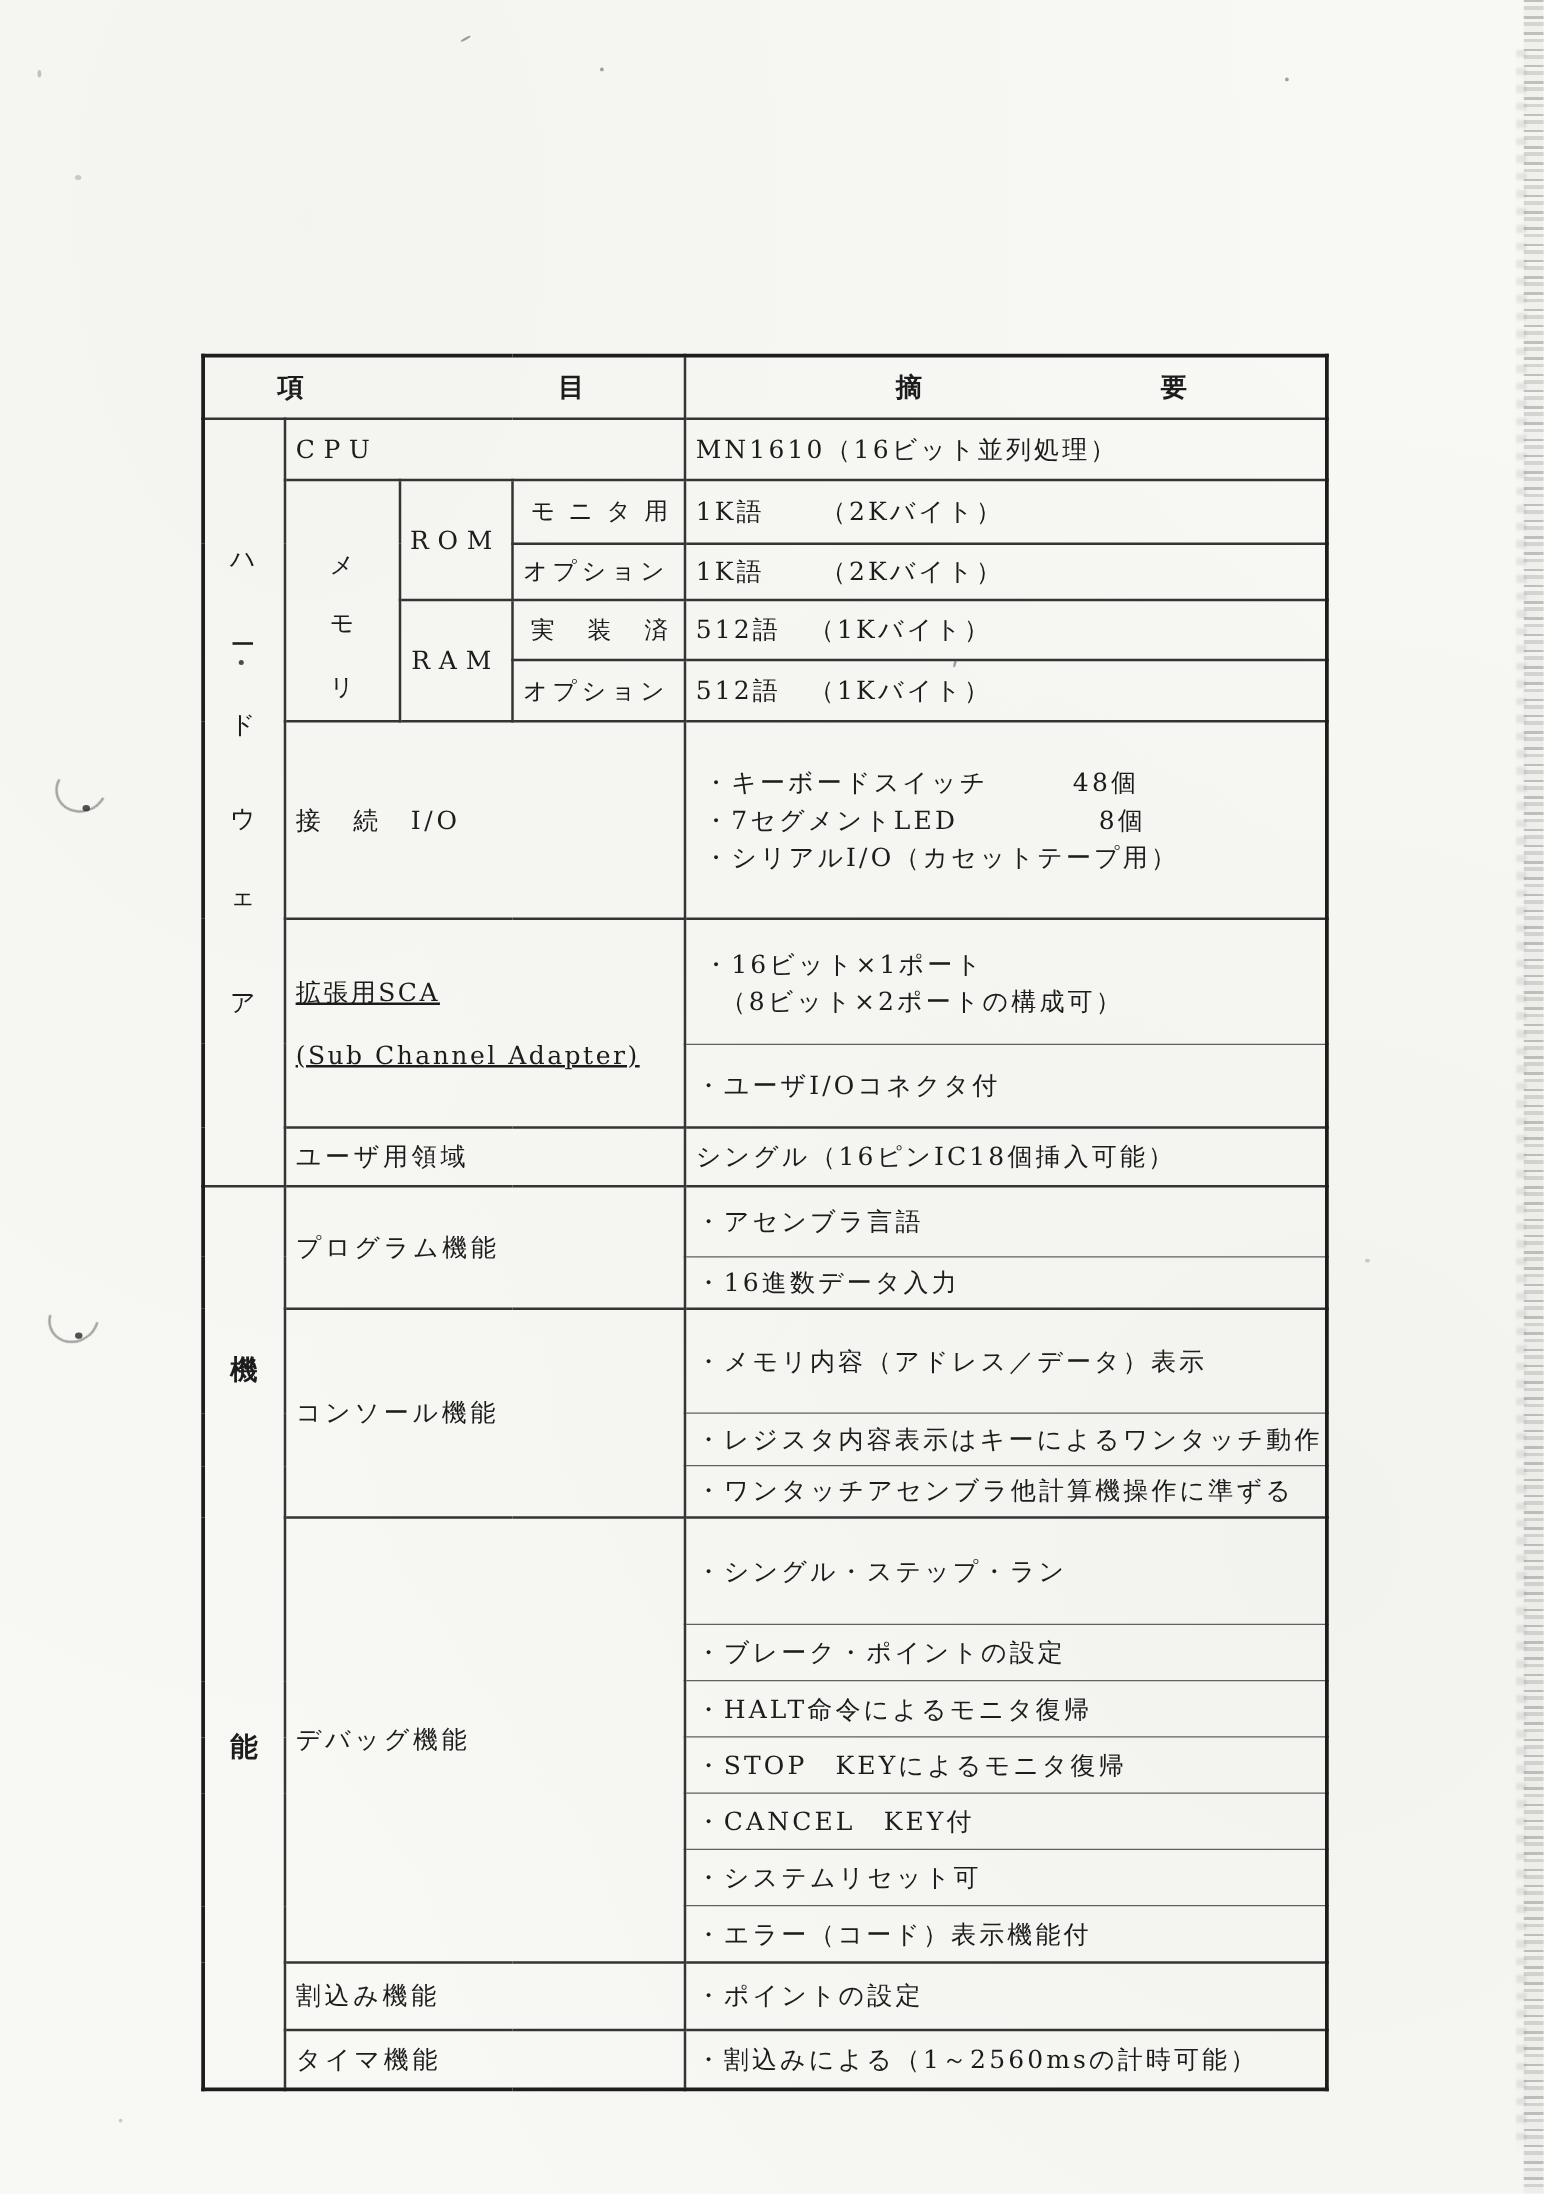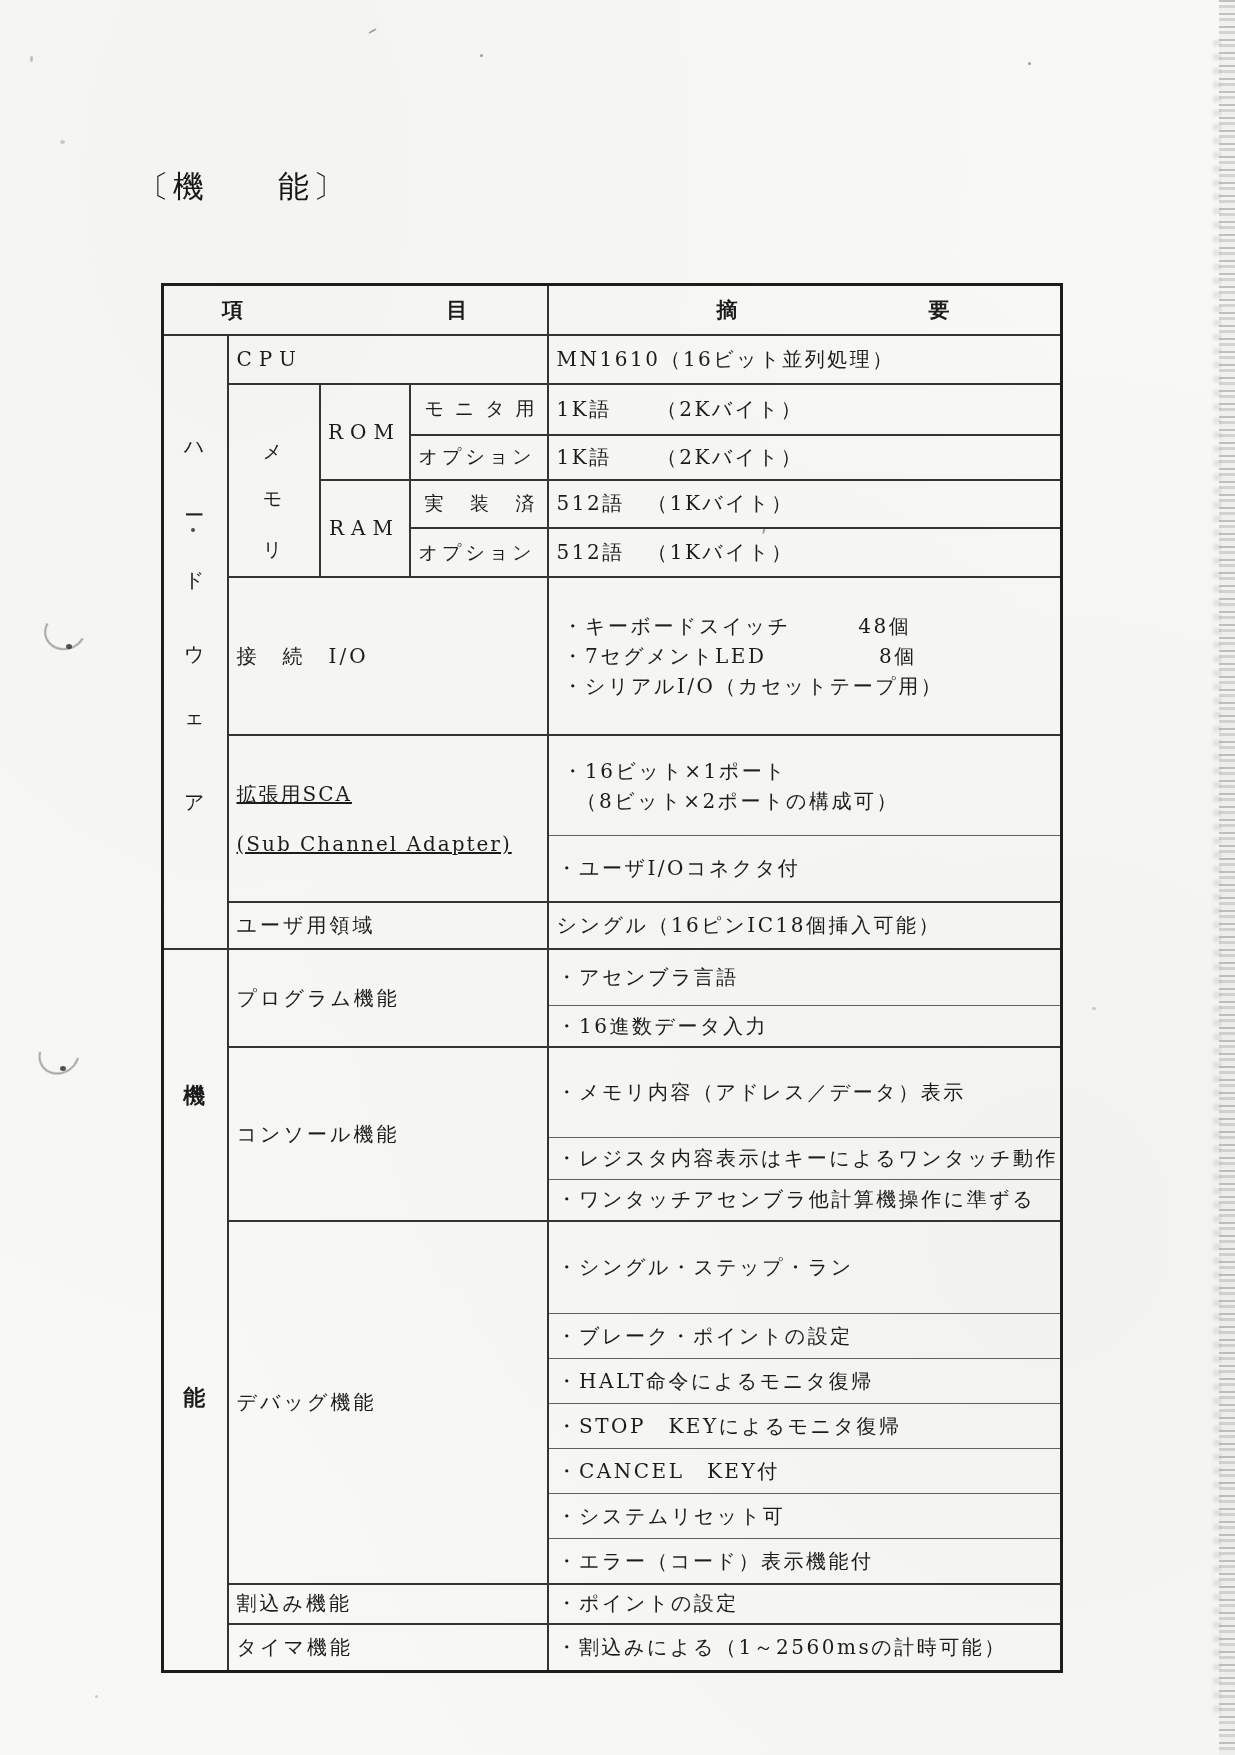--- a/index.html
+++ b/index.html
@@ -95,21 +95,20 @@
   #smudge-dot-1{left:66px;top:644px;}
   #smudge-dot-2{left:60px;top:1066px;}
   .speck{border-radius:50%;background:rgba(70,70,70,.5);}
   #ink-dot-col{left:191px;top:528px;width:4px;height:4px;border-radius:50%;background:rgba(45,45,45,.85);}
 </style>
 </head>
 <body>
 
 <div id="page">
 
-  <div id="doc-title">〔機　　能〕</div>
 
   <table class="spec">
     <colgroup>
       <col style="width:65px">
         <col style="width:92px">
         <col style="width:90px">
         <col style="width:138px">
         <col style="width:514px">
     </colgroup>
 
@@ -224,21 +223,21 @@
     <tr style="height:45px">
       <td class="sum thin-t thin-b">・CANCEL　KEY付</td>
     </tr>
     <tr style="height:45px">
       <td class="sum thin-t thin-b">・システムリセット可</td>
     </tr>
     <tr style="height:45px">
       <td class="sum thin-t">・エラー（コード）表示機能付</td>
     </tr>
 
-    <tr style="height:40px">
+    <tr style="height:54px">
       <td colspan="3" class="item">割込み機能</td>
       <td class="sum">・ポイントの設定</td>
     </tr>
 
     <tr style="height:48px">
       <td colspan="3" class="item">タイマ機能</td>
       <td class="sum">・割込みによる（1～2560msの計時可能）</td>
     </tr>
   </tbody>
     </table>

